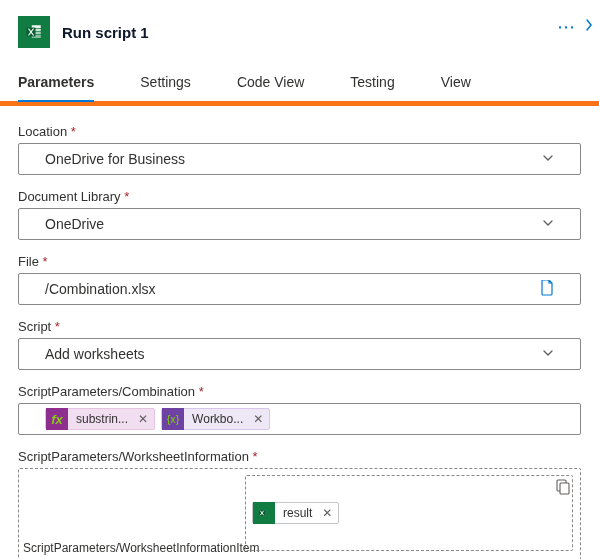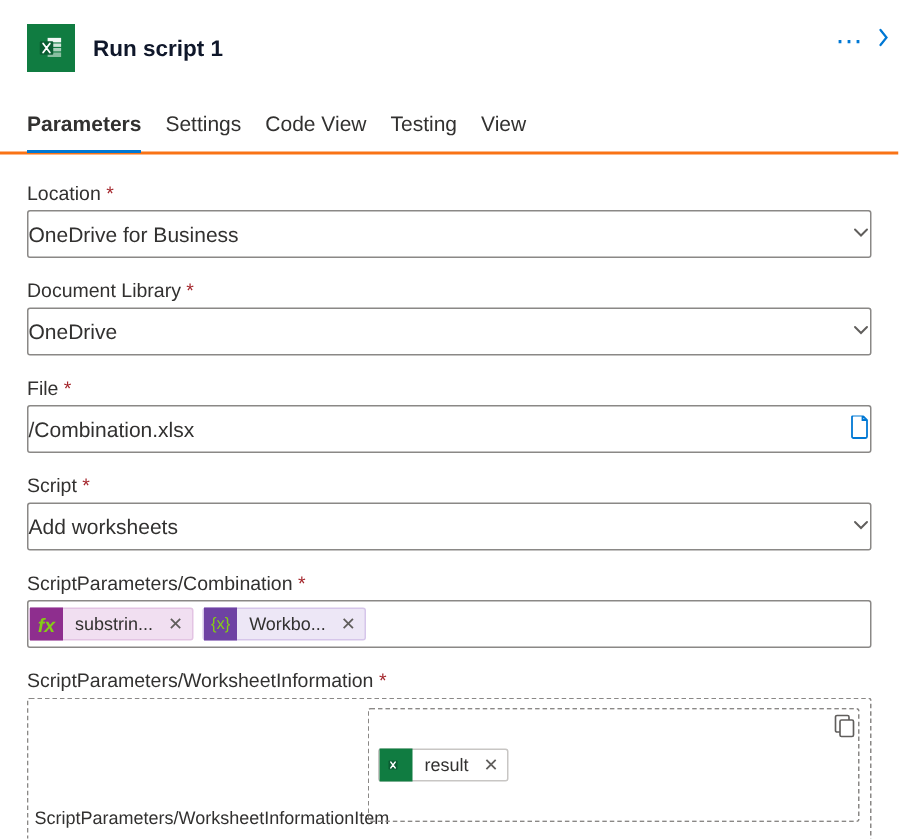--- a/index.html
+++ b/index.html
@@ -48,23 +48,23 @@
     font-size: 18px;
     line-height: 12px;
     cursor: pointer;
   }
   .chev-right {
     color: #0078d4;
     cursor: pointer;
   }
   .tabs {
     display: flex;
-    gap: 16px;
+    gap: 46px;
     padding: 18px 18px 0 18px;
-    border-bottom: 2px solid #f97316;
+    border-bottom: 5px solid #f97316;
   }
   .tab {
     padding-bottom: 10px;
     font-size: 14px;
     color: #323130;
     cursor: pointer;
     border-bottom: 2px solid transparent;
     margin-bottom: -1px;
   }
   .tab.active {
@@ -82,21 +82,21 @@
     display: block;
   }
   .req { color: #a4262c; }
   .select, .input, .token-input {
     width: 100%;
     border: 1px solid #8a8886;
     border-radius: 2px;
     height: 32px;
     display: flex;
     align-items: center;
-    padding: 0 0;
+    padding: 0 26px;
     position: relative;
     background: #fff;
   }
   .select-text, .input-text { flex: 1; color: #323130; font-size: 14px; }
   .chev-down {
     width: 12px; height: 12px;
     display: inline-block;
   }
   .file-icon { color: #0078d4; }
   .token-input { gap: 6px; }

